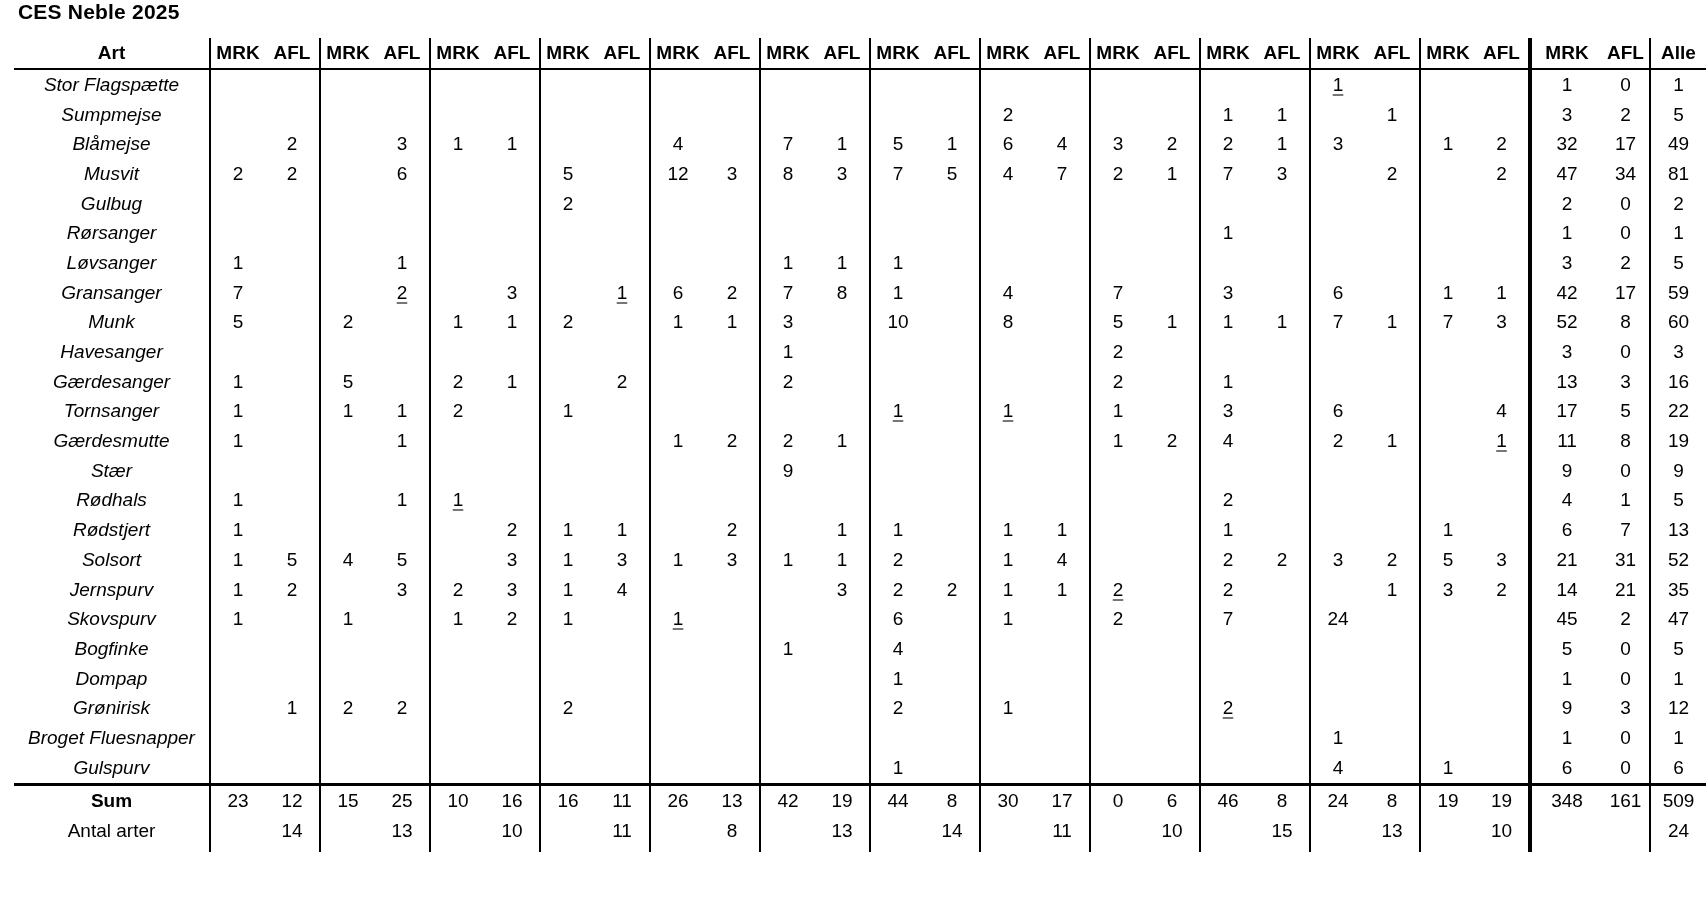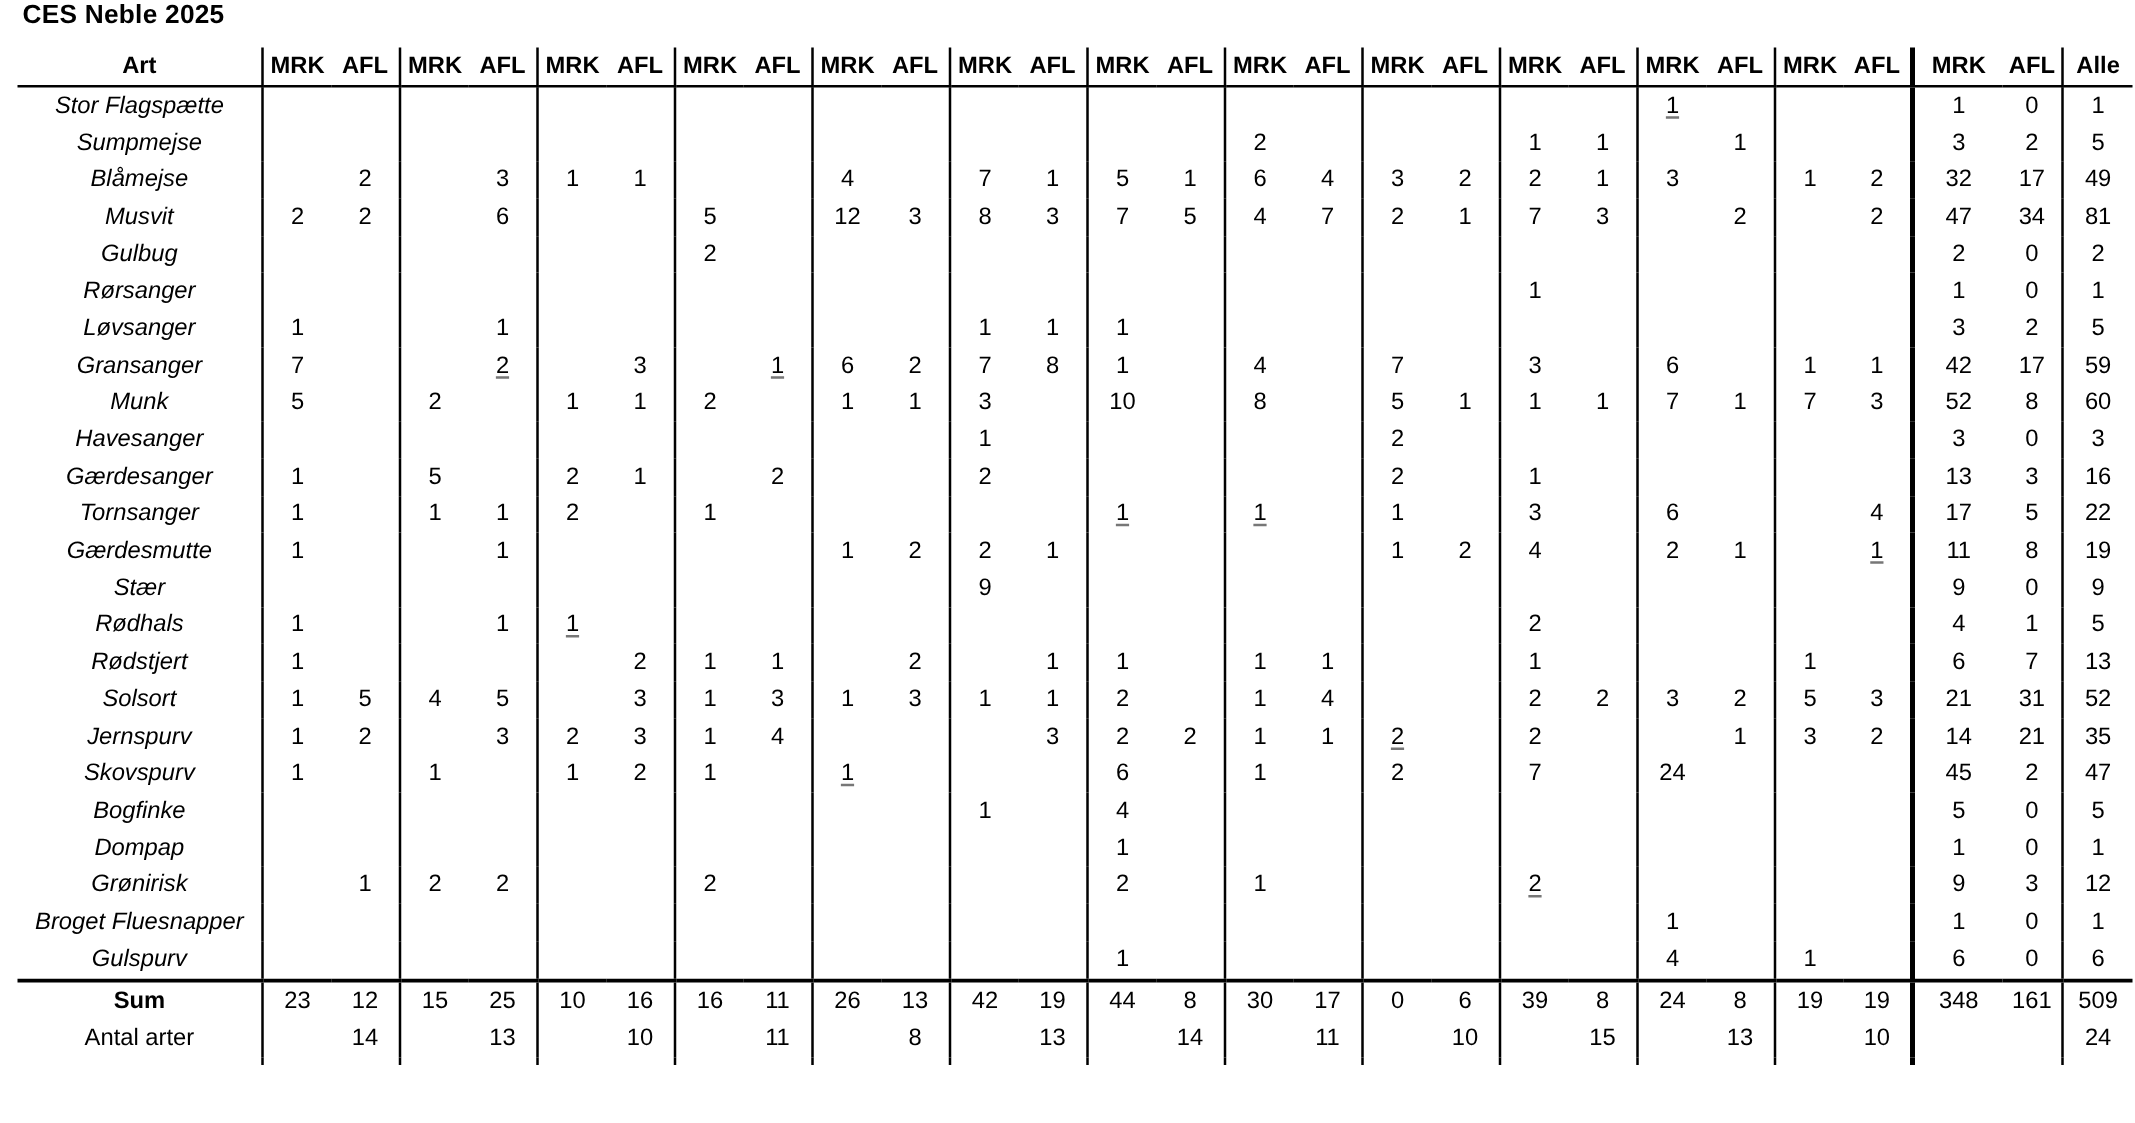--- a/index.html
+++ b/index.html
@@ -824,21 +824,21 @@
         <td>26</td>
         <td class="b-r">13</td>
         <td>42</td>
         <td class="b-r">19</td>
         <td>44</td>
         <td class="b-r">8</td>
         <td>30</td>
         <td class="b-r">17</td>
         <td>0</td>
         <td class="b-r">6</td>
-        <td>39</td>
+        <td>46</td>
         <td class="b-r">8</td>
         <td>24</td>
         <td class="b-r">8</td>
         <td>19</td>
         <td class="b-r-thick">19</td>
         <td>348</td>
         <td class="b-r">161</td>
         <td>509</td>
       </tr>
       <tr class="antal-row">

